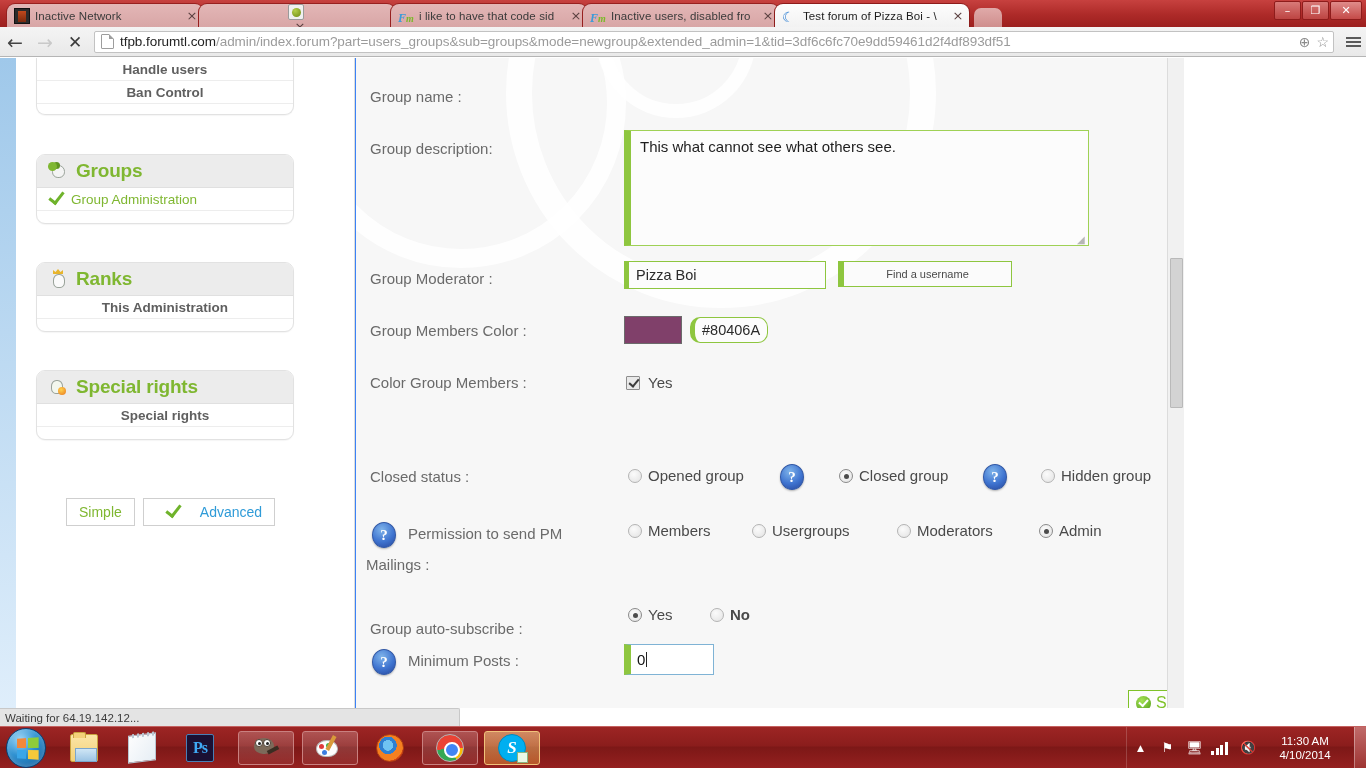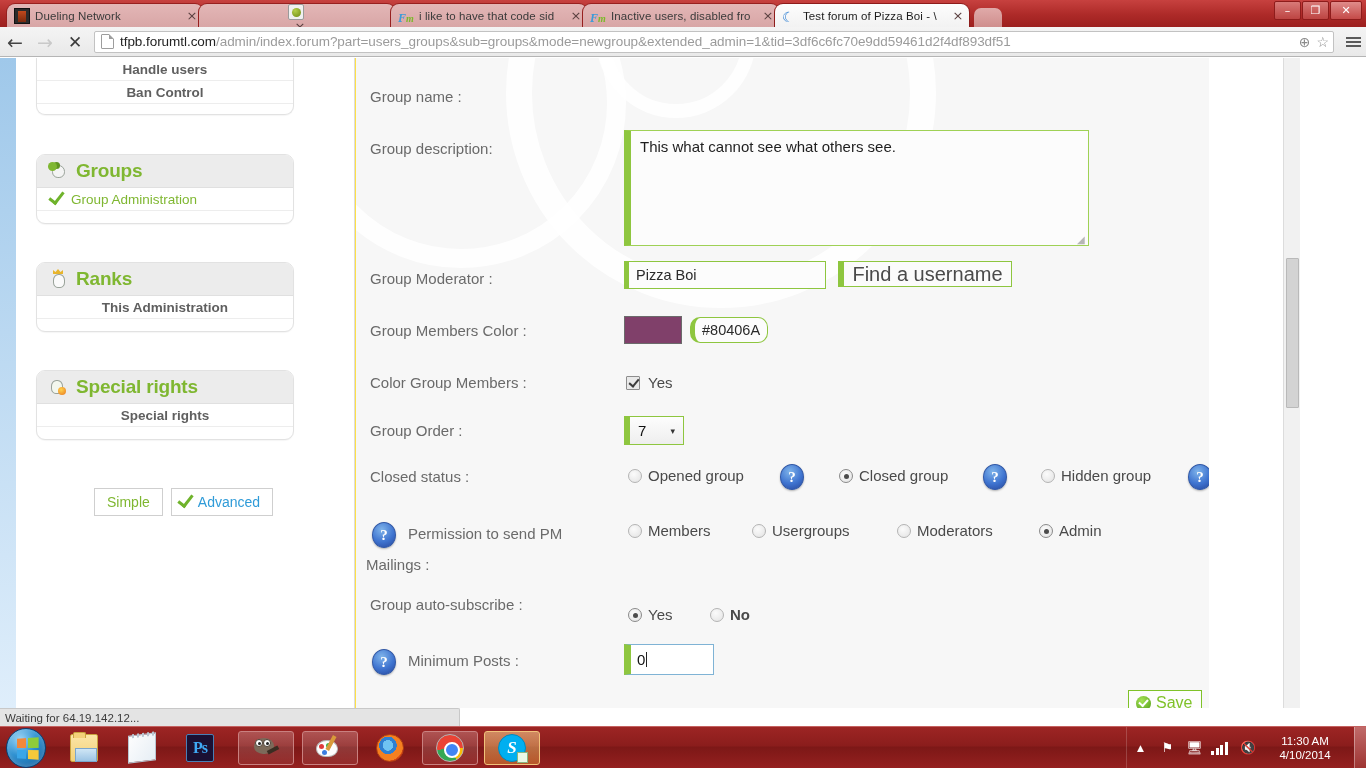--- a/index.html
+++ b/index.html
@@ -112,22 +112,22 @@
   }
   #omnibox-url b { color:#232323; font-weight:normal; }
   .omni-icon{ flex:0 0 auto; margin-left:6px; color:#8b8b8b; font-size:14px;
      font-family:"DejaVu Sans",sans-serif; }
   #menu-btn{ width:26px;height:30px; display:flex;align-items:center;justify-content:center;}
   #menu-btn .bars{ width:15px; }
   #menu-btn .bars i{ display:block; height:2px; background:#5a5a5a; margin:2px 0;}
 
   
   #viewport {
-    position:absolute; left:0; top:58px; width:1300px; height:650px;
-    background:#fde047; overflow:hidden;
+    position:absolute; left:0; top:58px; width:1184px; height:650px;
+    background:#3b82f6; overflow:hidden;
   }
   
   #page-edge-left  { position:absolute; left:0;  top:0; width:16px; height:650px;
       background:linear-gradient(to bottom,#9fc8ea,#dfeefb); }
   #page-edge-right { position:absolute; left:1325px; top:0; width:16px; height:650px;
       background:linear-gradient(to bottom,#9fc8ea,#e4f0fb); }
 
   
   #vscroll { position:absolute; right:0; top:0; width:17px; height:650px;
      background:#f1f1f1; border-left:1px solid #dcdcdc; }
@@ -175,21 +175,21 @@
      transform:rotate(-52deg);}
 
   
   #mode-buttons{ position:absolute; left:50px; display:flex; }
   .mode-btn{
      border:1px solid #cfcfcf; background:#fff; height:28px;
      display:flex; align-items:center; justify-content:center;
      padding:0 12px; font-size:14px; margin-right:8px;
   }
   #btn-simple{ color:#7fb731; }
-  #btn-advanced{ color:#2f9bd8; padding-left:4px; }
+  #btn-advanced{ color:#2f9bd8; padding-left:20px;gap:14px; }
 
   
   #content { position:absolute; left:356px; top:0; width:853px; height:650px;
      background:#f7f7f7; overflow:hidden; }
   #content-white-right{ position:absolute; left:1209px; top:0; width:116px; height:650px;
      background:#fff; }
   
   .wm { position:absolute; border-radius:50%; border:19px solid #ffffff;
      opacity:.85; pointer-events:none; }
 
@@ -208,21 +208,21 @@
      position:absolute; background:#fcfcfc;
      border:1px solid #9fd155; border-left:7px solid #8ec63f;
      font-size:15px; color:#1e1e1e; padding:7px 0 0 9px;
      overflow:hidden;
   }
   .tarea-grip{ position:absolute; right:2px; bottom:1px; width:9px; height:9px;
      color:#b6b6b6; font-size:10px; line-height:9px; }
   .btnfield{
      position:absolute; background:#fbfbfb;
      border:1px solid #8ec63f; border-left:6px solid #8ec63f;
-     font-size:20px; color:#4a4a4a;
+     font-size:11px; color:#4a4a4a;
      display:flex; align-items:center; justify-content:center;
   }
   #color-swatch{ position:absolute; background:#80406A; border:1px solid #6b6b6b; }
   #select-order{
      position:absolute; background:linear-gradient(to bottom,#fdfdfd,#eeeeee);
      border:1px solid #8ec63f; border-left:6px solid #8ec63f;
      display:flex; align-items:center; font-size:15px; color:#111;
      padding-left:8px;
   }
   #select-order .caret{ margin-left:auto; margin-right:8px; font-size:9px; color:#333; }
@@ -380,21 +380,21 @@
 </style>
 </head>
 <body>
 
 <div id="browser-window">
 
   <div id="tab-strip">
 
     <div class="tab" style="left:6px;width:198px;">
       <span class="tab-favicon fav-dn"></span>
-      <span class="tab-title">Dueling Network</span>
+      <span class="tab-title">Inactive Network</span>
       <span class="tab-close">×</span>
     </div>
 
     <div class="tab" style="left:198px;width:198px;flex-direction:column;">
       <span class="tab-favicon fav-img"></span>
       <span class="tab-title">zAizhKg.png (500×200)</span>
       <span class="tab-close">×</span>
     </div>
 
     <div class="tab" style="left:390px;width:198px;">
@@ -495,21 +495,21 @@
         <div class="panel-head">
           <span class="ic ic-special"></span>
           <span class="ptitle">Special rights</span>
         </div>
         <div class="panel-item">
           <span>Special rights</span>
         </div>
         <div class="panel-foot"></div>
       </div>
 
-      <div id="mode-buttons" style="top:430px;margin-left:28px;">
+      <div id="mode-buttons" style="top:440px;">
         <div class="mode-btn" id="btn-simple">
           <span>Simple</span>
         </div>
         <div class="mode-btn" id="btn-advanced">
           <span class="ic-check" style="margin-right:2px;"></span>
           <span>Advanced</span>
         </div>
       </div>
     </div>
 
@@ -548,27 +548,20 @@
           <span>#80406A</span>
         </div>
       </div>
 
       <div class="row" style="top:306px;height:38px;">
         <span class="lbl" style="top:10px;">Color Group Members :</span>
         <div class="chk" style="left:270px;top:12px;"></div>
         <span class="rlabel" style="left:292px;top:10px;">Yes</span>
       </div>
 
-      <div class="row" style="top:352px;height:46px;">
-        <span class="lbl" style="top:12px;">Group Order :</span>
-        <div id="select-order" style="left:268px;top:6px;width:60px;height:29px;">
-          <span>7</span>
-          <span class="caret">▾</span>
-        </div>
-      </div>
 
       <div class="row" style="top:400px;height:50px;">
         <span class="lbl" style="top:10px;">Closed status :</span>
         <div class="radio" style="left:272px;top:11px;"></div>
         <span class="rlabel" style="left:292px;top:9px;">Opened group</span>
         <div class="help" style="left:424px;top:6px;">?</div>
 
         <div class="radio on" style="left:483px;top:11px;"></div>
         <span class="rlabel" style="left:503px;top:9px;">Closed group</span>
         <div class="help" style="left:627px;top:6px;">?</div>
@@ -590,21 +583,21 @@
         <span class="rlabel" style="left:416px;top:8px;">Usergroups</span>
 
         <div class="radio" style="left:541px;top:10px;"></div>
         <span class="rlabel" style="left:561px;top:8px;">Moderators</span>
 
         <div class="radio on" style="left:683px;top:10px;"></div>
         <span class="rlabel" style="left:703px;top:8px;">Admin</span>
       </div>
 
       <div class="row" style="top:538px;height:38px;">
-        <span class="lbl" style="top:0;">Group auto-subscribe :</span>
+        <span class="lbl" style="top:24px;">Group auto-subscribe :</span>
         <div class="radio on" style="left:272px;top:12px;"></div>
         <span class="rlabel" style="left:292px;top:10px;">Yes</span>
         <div class="radio" style="left:354px;top:12px;"></div>
         <span class="rlabel" style="left:374px;top:10px;font-weight:bold;">No</span>
       </div>
 
       <div class="row" style="top:582px;height:50px;">
         <div class="help" style="left:16px;top:9px;">?</div>
         <span class="lbl" style="left:52px;top:12px;">Minimum Posts :</span>
         <div id="minposts" style="left:268px;top:4px;width:90px;height:31px;">

